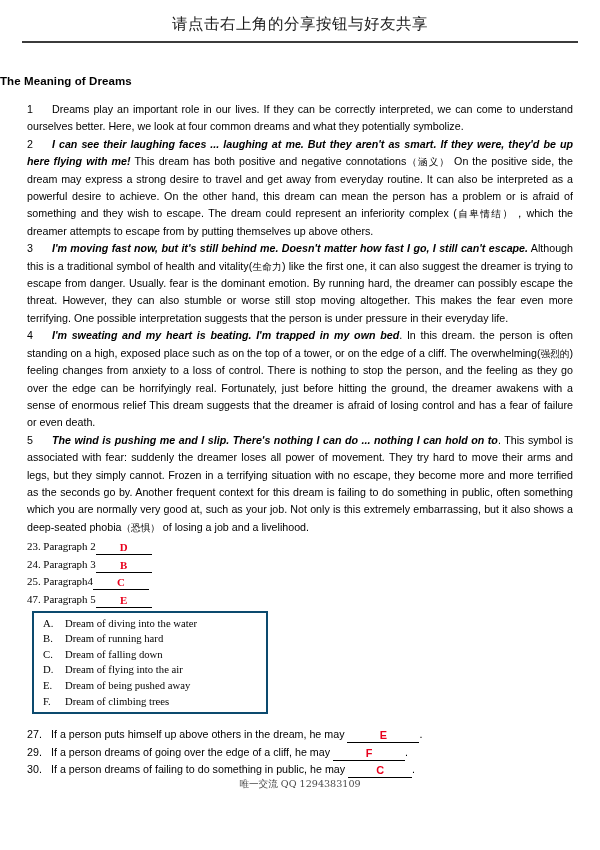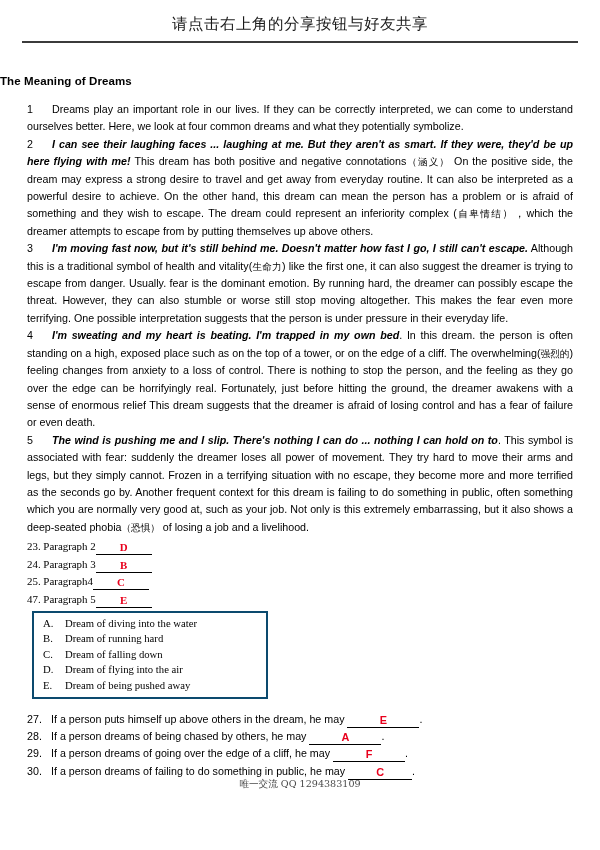--- a/index.html
+++ b/index.html
@@ -187,25 +187,25 @@
       <div class="qline"><span>25.</span>&nbsp;<span>Paragraph4</span><span class="blankbox"><span class="ans">C</span></span></div>
       <div class="qline"><span>47.</span>&nbsp;<span>Paragraph 5</span><span class="blankbox"><span class="ans">E</span></span></div>
     </div>
 
     <div class="optbox">
       <div class="optrow"><span class="optletter">A.</span><span>Dream of diving into the water</span></div>
       <div class="optrow"><span class="optletter">B.</span><span>Dream of running hard</span></div>
       <div class="optrow"><span class="optletter">C.</span><span>Dream of falling down</span></div>
       <div class="optrow"><span class="optletter">D.</span><span>Dream of flying into the air</span></div>
       <div class="optrow"><span class="optletter">E.</span><span>Dream of being pushed away</span></div>
+      <div class="optrow"><span class="optletter">F.</span><span>Dream of climbing trees</span></div>
     </div>
 
     <div class="q2list">
       <div class="q2line"><span class="q2num">27.</span><span>If a person puts himself up above others in the dream, he may</span> <span class="blankbox2"><span class="ans">E</span></span><span>.</span></div>
-      <div class="q2line"><span class="q2num">28.</span><span>If a person dreams of being chased by others, he may</span> <span class="blankbox2"><span class="ans">A</span></span><span>.</span></div>
       <div class="q2line"><span class="q2num">29.</span><span>If a person dreams of going over the edge of a cliff, he may</span> <span class="blankbox2"><span class="ans">F</span></span><span>.</span></div>
       <div class="q2line"><span class="q2num">30.</span><span>If a person dreams of failing to do something in public, he may</span> <span class="blankbox2 narrow"><span class="ans">C</span></span><span>.</span></div>
     </div>
 
   </div>
 
   <div class="footer">唯一交流 QQ 1294383109</div>
 
 </div>
 

